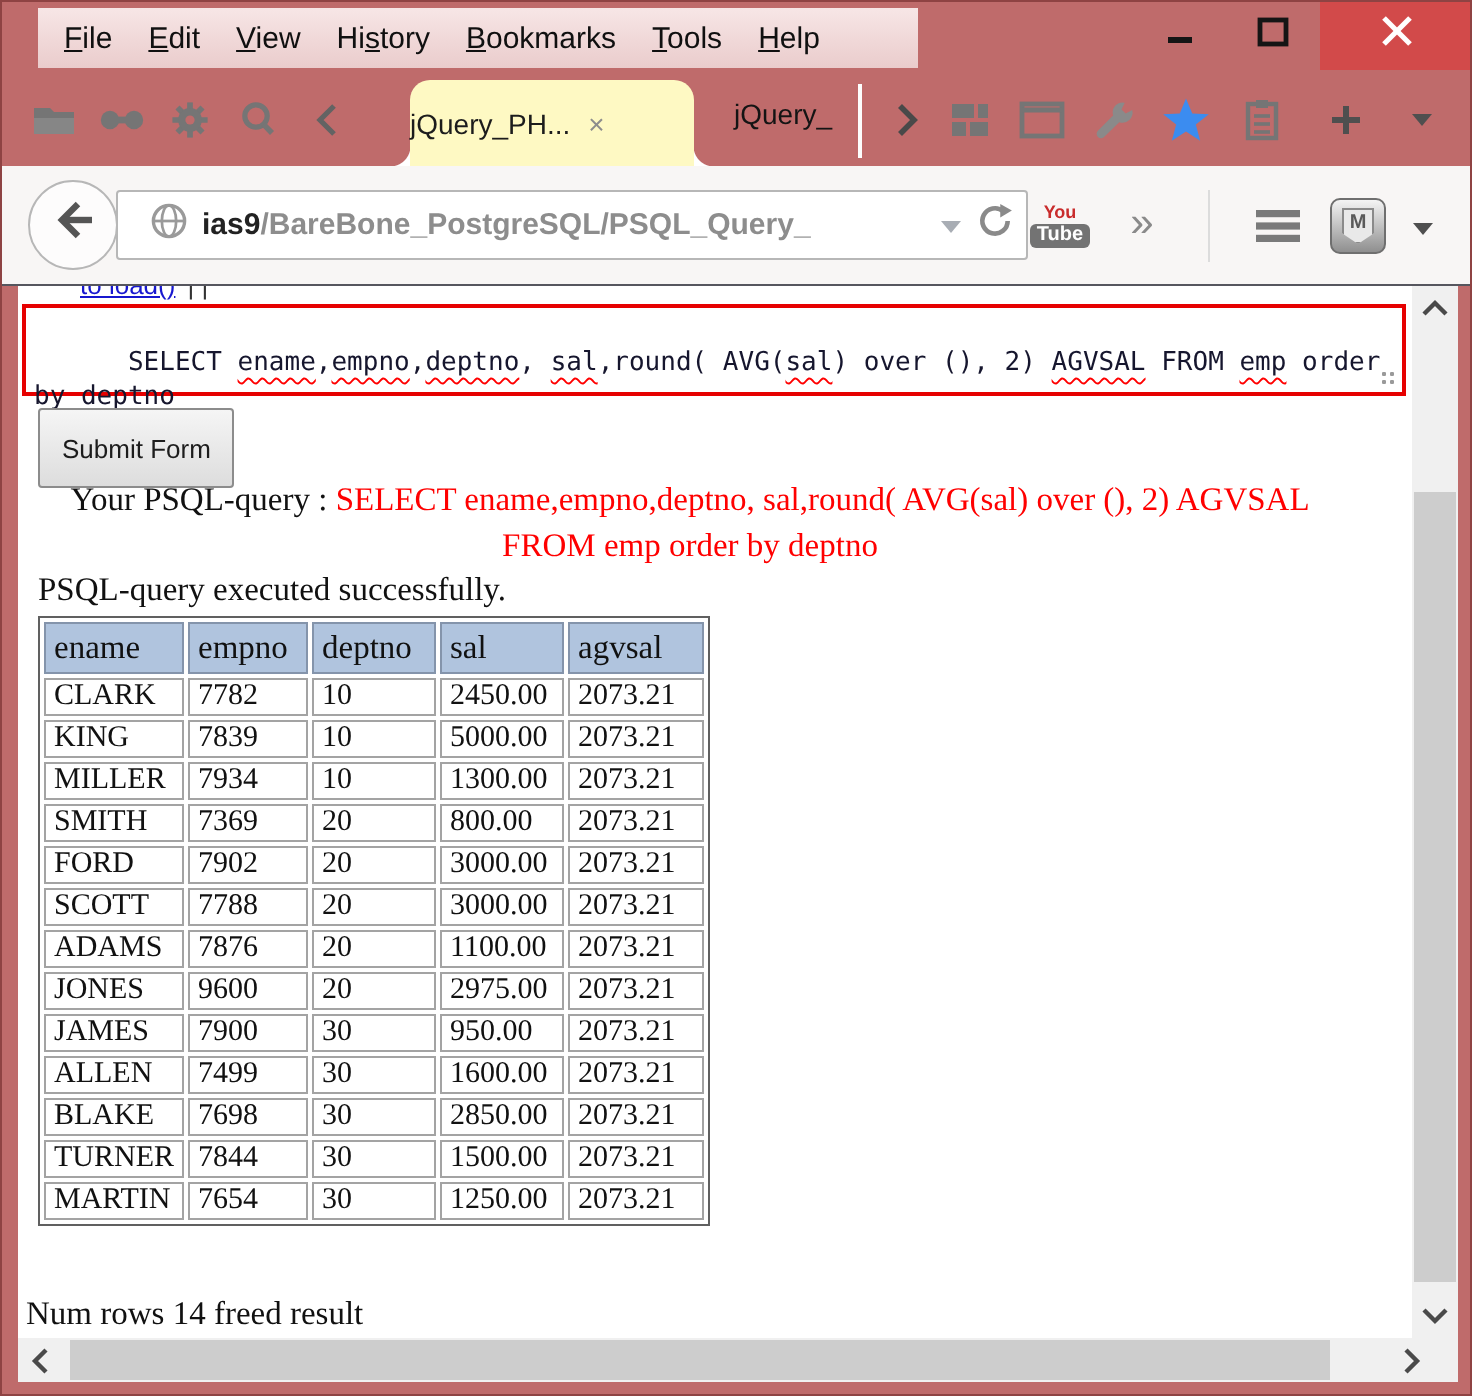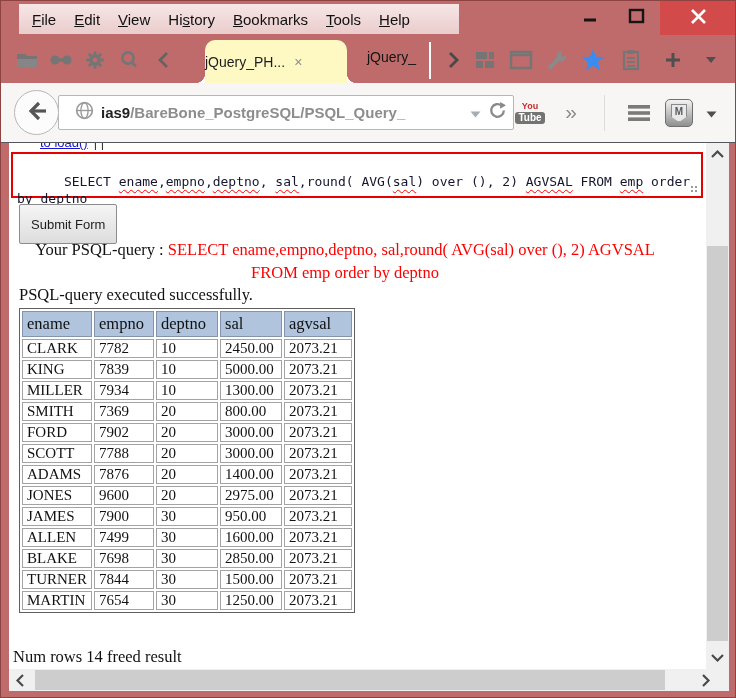--- a/index.html
+++ b/index.html
@@ -352,21 +352,21 @@
             <td>SCOTT</td>
             <td>7788</td>
             <td>20</td>
             <td>3000.00</td>
             <td>2073.21</td>
           </tr>
           <tr>
             <td>ADAMS</td>
             <td>7876</td>
             <td>20</td>
-            <td>1400.00</td>
+            <td>1100.00</td>
             <td>2073.21</td>
           </tr>
           <tr>
             <td>JONES</td>
             <td>9600</td>
             <td>20</td>
             <td>2975.00</td>
             <td>2073.21</td>
           </tr>
           <tr>

